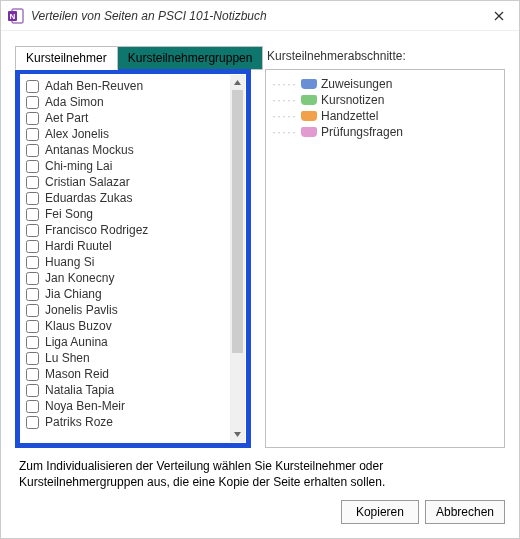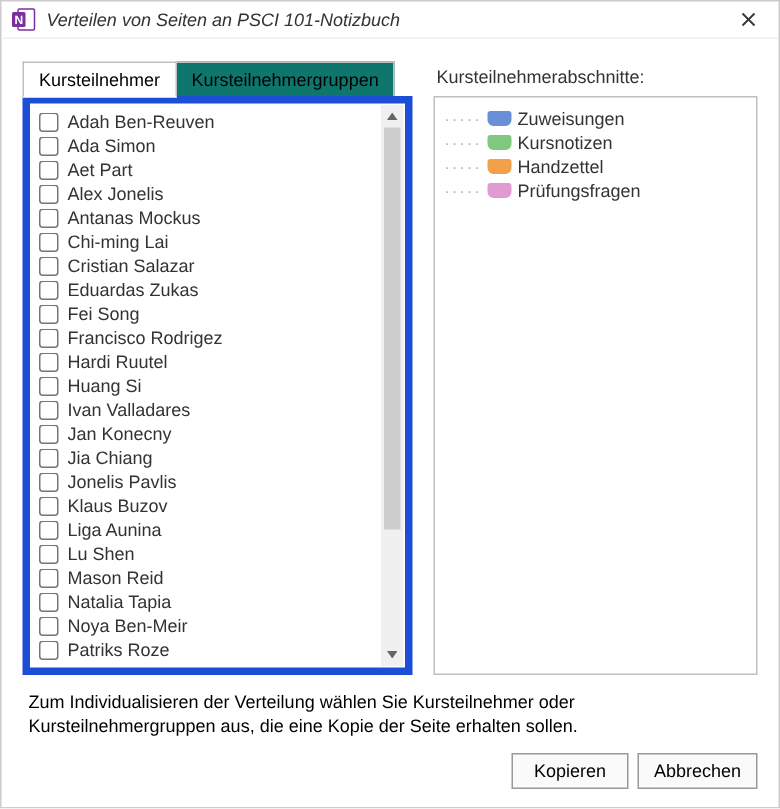--- a/index.html
+++ b/index.html
@@ -4,21 +4,21 @@
 <style>
   * { box-sizing: border-box; font-family: "Segoe UI", Arial, sans-serif; }
   body { margin: 0; background: #fff; }
   .window { width: 520px; height: 539px; border: 1px solid #ccc; background: #fff; display: flex; flex-direction: column; }
   .titlebar { display: flex; align-items: center; height: 30px; padding: 0 8px 0 6px; border-bottom: 1px solid #eee; }
   .titlebar .icon { width: 18px; height: 18px; margin-right: 6px; display:flex; align-items:center; justify-content:center;}
   .titlebar .title { font-size: 12px; color: #333; flex: 1; font-style: italic; }
   .titlebar .close { width: 24px; height: 24px; display:flex; align-items:center; justify-content:center; cursor:pointer;}
   .body { flex: 1; padding: 14px 14px 0 14px; display: flex; flex-direction: column; }
   .panels { display: flex; gap: 14px; flex: 1; min-height: 0; }
-  .left { width: 260px; display:flex; flex-direction:column; }
+  .left { width: 236px; display:flex; flex-direction:column; }
   .right { flex: 1; display:flex; flex-direction:column; }
   .tabs { display: flex; font-size: 12px; }
   .tab { padding: 4px 10px; border: 1px solid #bfbfbf; background: #0f766e; cursor:pointer; position:relative; top:1px;}
   .tab.active { background: #fff; border-bottom: 1px solid #fff; z-index:2;}
   .tab + .tab { border-left: none; }
   .listbox { border: 5px solid #1d4ed8; flex:1; padding: 4px 2px; position:relative; overflow:hidden; }
   .listinner { overflow:hidden; height:100%; padding-right:18px;}
   .scrollbar { position:absolute; right:1px; top:1px; bottom:1px; width:15px; background:#f0f0f0; display:flex; flex-direction:column; align-items:center;}
   .sb-btn { width:100%; height:15px; display:flex; align-items:center; justify-content:center; cursor:pointer;}
   .sb-track { flex:1; width:100%; position:relative;}
@@ -108,24 +108,20 @@
               <label class="item">
                 <input type="checkbox" style="">
                 <span>Hardi Ruutel</span>
               </label>
               <label class="item">
                 <input type="checkbox" style="">
                 <span>Huang Si</span>
               </label>
               <label class="item">
                 <input type="checkbox" style="">
-                <span>Ivan Valladares</span>
-              </label>
-              <label class="item">
-                <input type="checkbox" style="">
                 <span>Jan Konecny</span>
               </label>
               <label class="item">
                 <input type="checkbox" style="">
                 <span>Jia Chiang</span>
               </label>
               <label class="item">
                 <input type="checkbox" style="">
                 <span>Jonelis Pavlis</span>
               </label>

